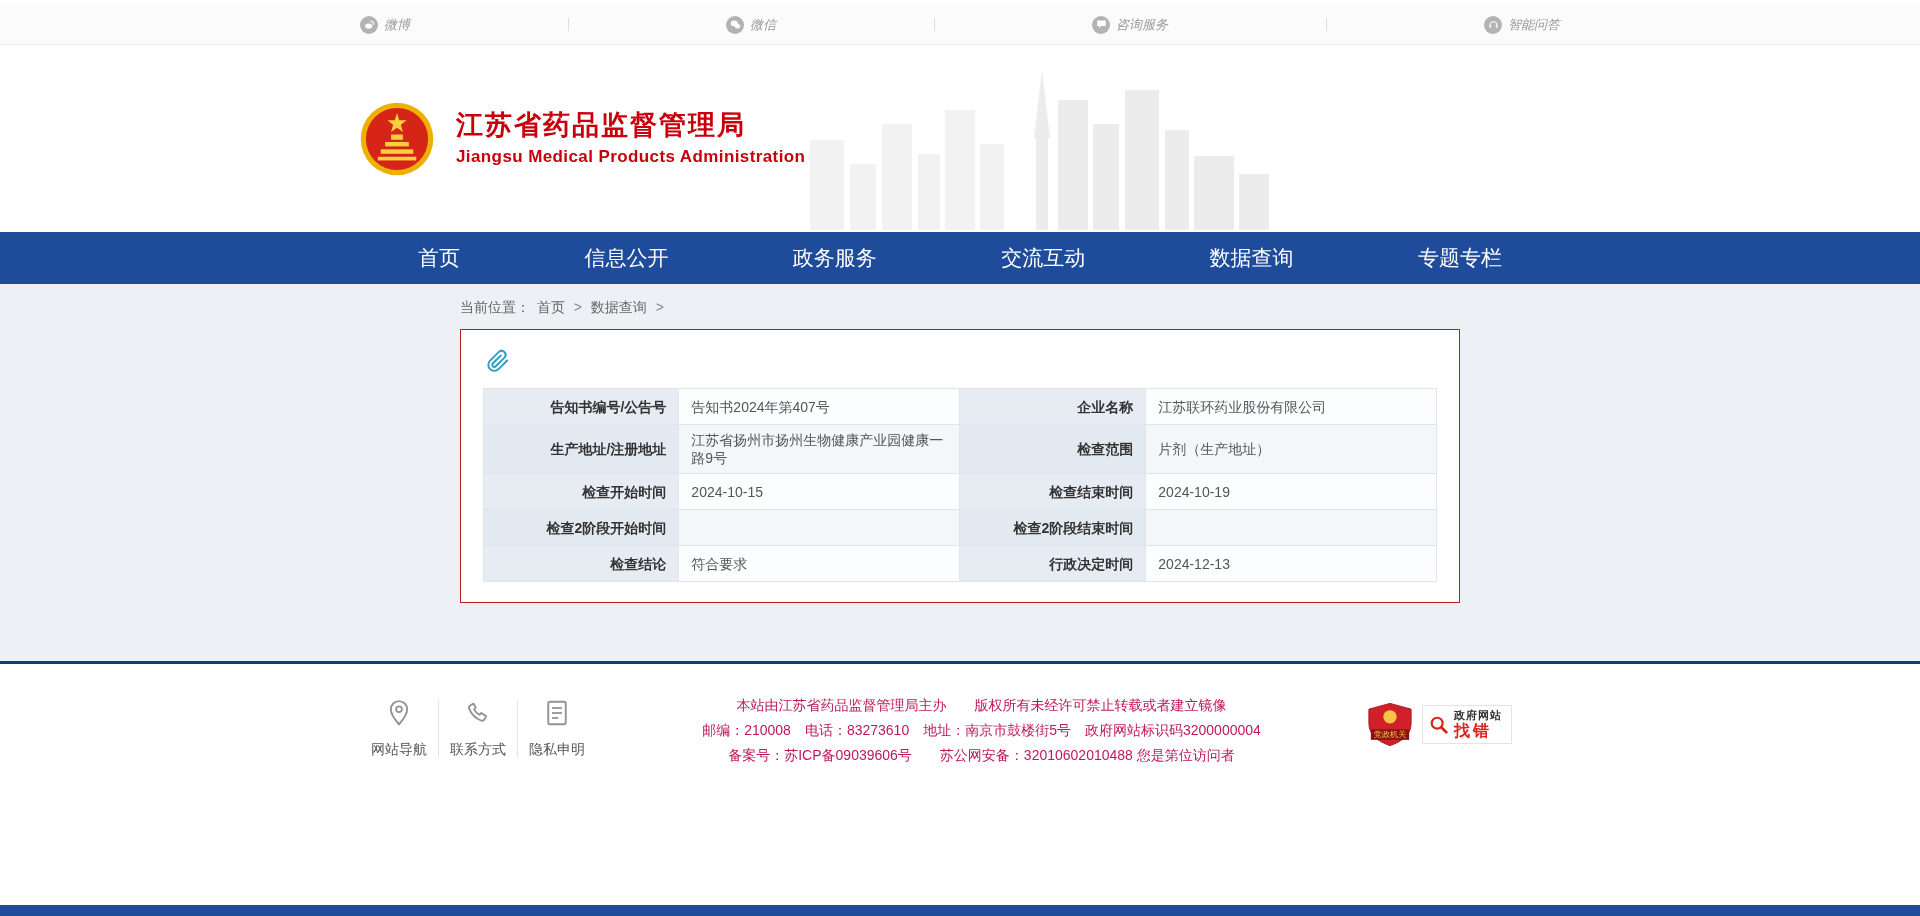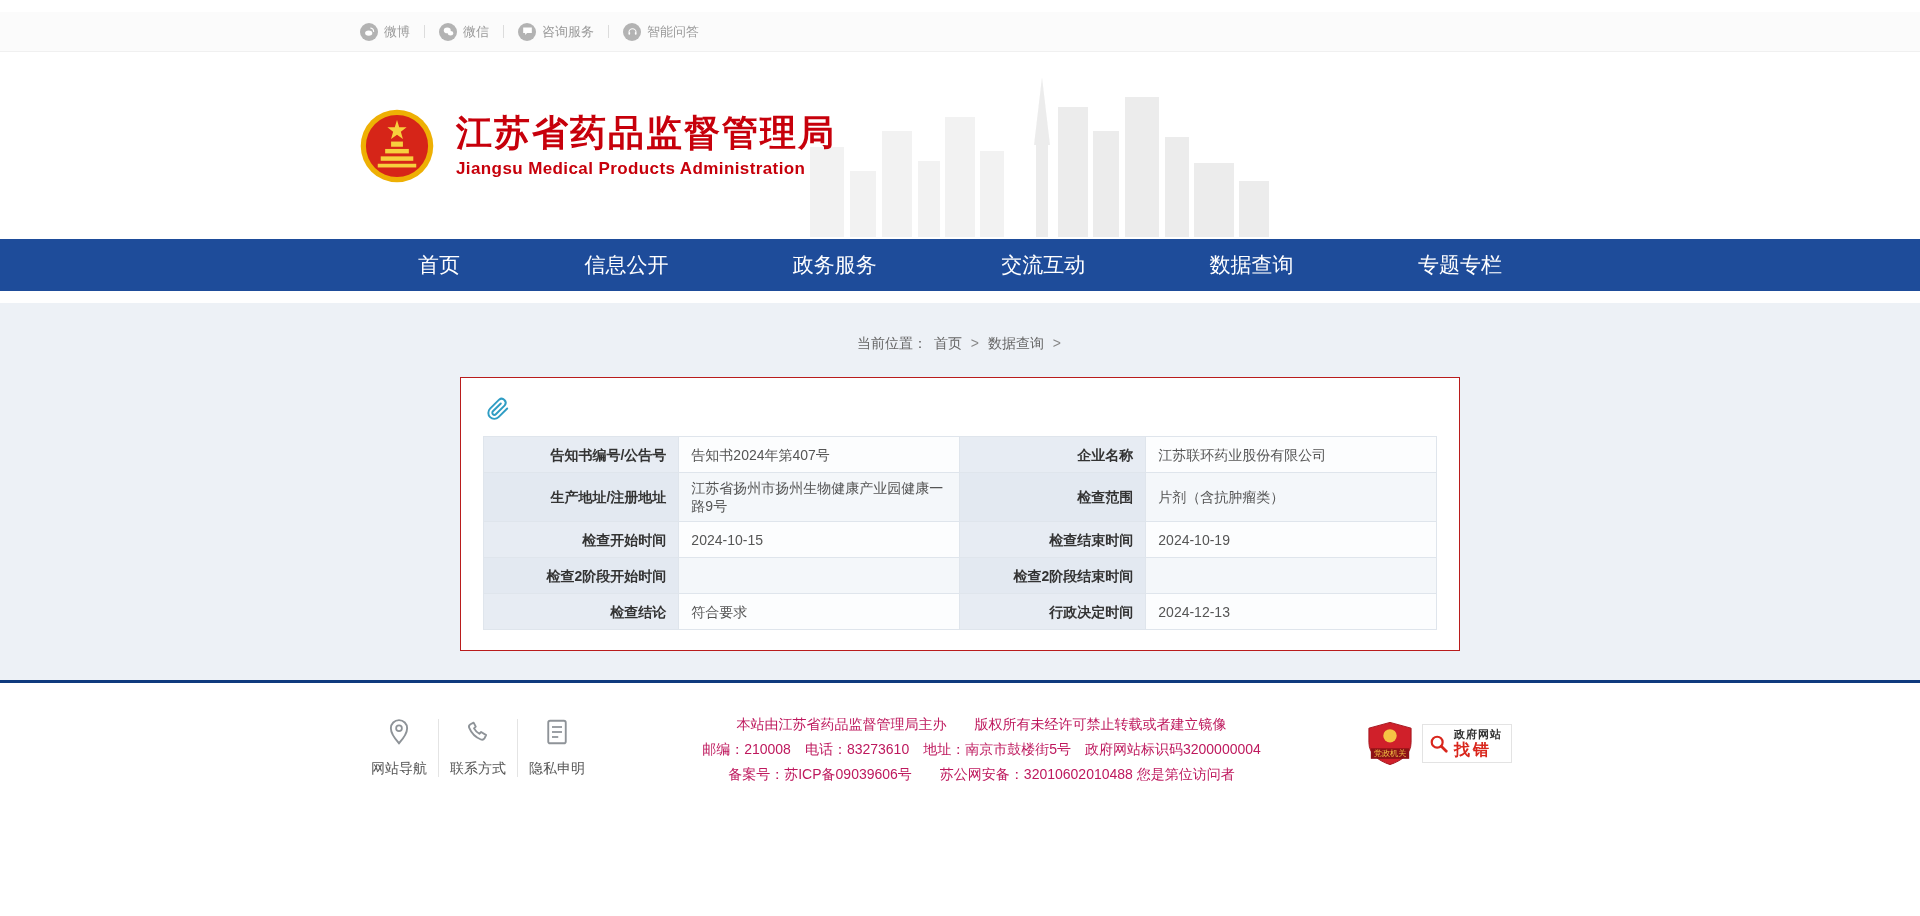--- a/index.html
+++ b/index.html
@@ -3,40 +3,40 @@
 <meta charset="utf-8">
 <style>
   * { margin:0; padding:0; box-sizing:border-box; }
   body {
     width:1920px; height:916px; overflow:hidden;
     font-family:"Liberation Sans","DejaVu Sans",sans-serif;
     background:#fff; color:#333;
   }
   
   .topbar { height:40px; background:#fbfbfb; border-bottom:1px solid #f0f0f0; }
-  .topbar-inner { width:1200px; margin:12px auto; height:100%; display:flex; align-items:center; justify-content:flex-start; }
+  .topbar-inner { width:1200px; margin:5px auto; height:100%; display:flex; align-items:center; justify-content:space-between;font-style:italic; }
   .tb-item { display:flex; align-items:center; gap:6px; color:#9a9a9a; font-size:13px; cursor:pointer; }
   .tb-ico { width:18px; height:18px; border-radius:50%; background:#b3b3b3; display:flex; align-items:center; justify-content:center; flex:0 0 auto; }
   .tb-ico svg { width:11px; height:11px; }
   .tb-sep { width:1px; height:13px; background:#dcdcdc; margin:0 14px; }
   
   .header { height:187px; background:#fff; position:relative; overflow:hidden; }
   .header-inner { width:1200px; margin:0 auto; height:100%; display:flex; align-items:center; position:relative; }
   .emblem { width:74px; height:74px; flex:0 0 auto; cursor:pointer; }
   .titles { margin-left:22px; position:relative; z-index:2; }
-  .title { font-size:36px; font-weight:bold; color:#c7000b; letter-spacing:2px; line-height:1.15; }
+  .title { font-size:27px; font-weight:bold; color:#c7000b; letter-spacing:2px; line-height:1.15; }
   .subtitle { font-size:17px; font-weight:bold; color:#c7000b; margin-top:5px; letter-spacing:.4px; }
   .skyline { position:absolute; left:430px; bottom:2px; width:520px; height:162px; z-index:1; }
   
   .nav { height:52px; background:#1e4c9a; }
   .nav-inner { width:1100px; margin:0 auto; height:100%; display:flex; align-items:center; justify-content:space-between; }
   .nav-item { color:#fff; font-size:21px; line-height:52px; padding:0 8px; cursor:pointer; white-space:nowrap; }
   
   .main { height:377px; background:#edf1f6; }
-  .breadcrumb { width:1000px; margin:12px auto; padding:32px 0 12px; font-size:14px; color:#666;text-align:center; }
+  .breadcrumb { width:1000px; margin:0 auto; padding:15px 0 12px; font-size:14px; color:#666; }
   .breadcrumb .bc-link { color:#666; cursor:pointer; margin:0 3px; }
   .breadcrumb .bc-sep { color:#888; margin:0 2px; }
   .card { width:1000px; margin:0 auto; background:#fff; border:1px solid #b91c1c; padding:16px 22px 20px; }
   .clip { margin:2px 0 10px 2px; width:26px; height:26px; }
   table.detail { width:100%; border-collapse:collapse; font-size:14px; }
   .detail td { border:1px solid #dfe5ec; height:36px; padding:6px 12px; line-height:18px; }
   .detail td.lbl { background:#e7ecf3; color:#333; font-weight:bold; text-align:right; }
   .detail td.val { background:#fcfdfe; color:#555; text-align:left; }
   .detail tr:nth-child(even) td.lbl { background:#e3e9f1; }
   .detail tr:nth-child(even) td.val { background:#f4f7fa; }
@@ -179,21 +179,21 @@
         <tr>
           <td class="lbl">告知书编号/公告号</td>
           <td class="val">告知书2024年第407号</td>
           <td class="lbl">企业名称</td>
           <td class="val">江苏联环药业股份有限公司</td>
         </tr>
         <tr>
           <td class="lbl">生产地址/注册地址</td>
           <td class="val">江苏省扬州市扬州生物健康产业园健康一路9号</td>
           <td class="lbl">检查范围</td>
-          <td class="val">片剂（含抗肿瘤类）</td>
+          <td class="val">片剂（生产地址）</td>
         </tr>
         <tr>
           <td class="lbl">检查开始时间</td>
           <td class="val">2024-10-15</td>
           <td class="lbl">检查结束时间</td>
           <td class="val">2024-10-19</td>
         </tr>
         <tr>
           <td class="lbl">检查2阶段开始时间</td>
           <td class="val"></td>

